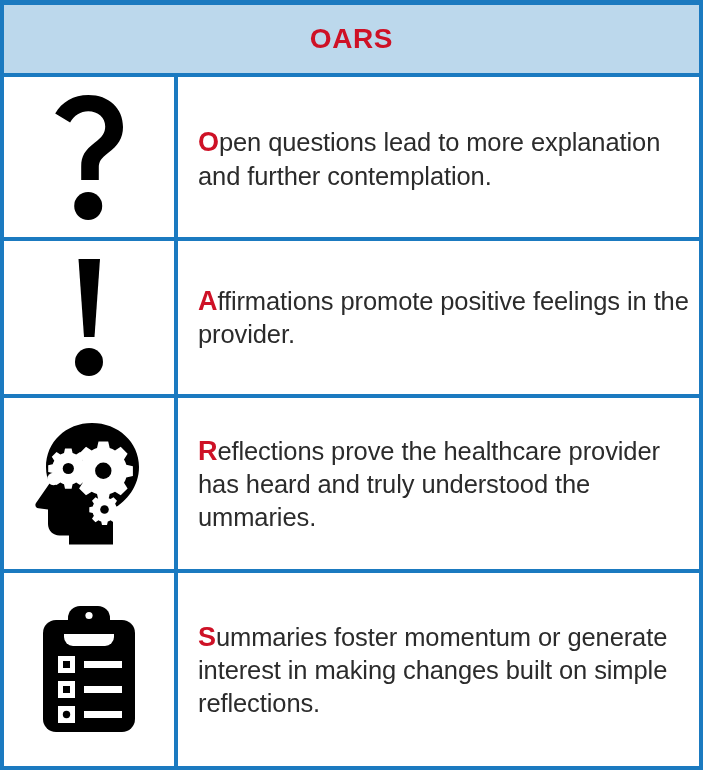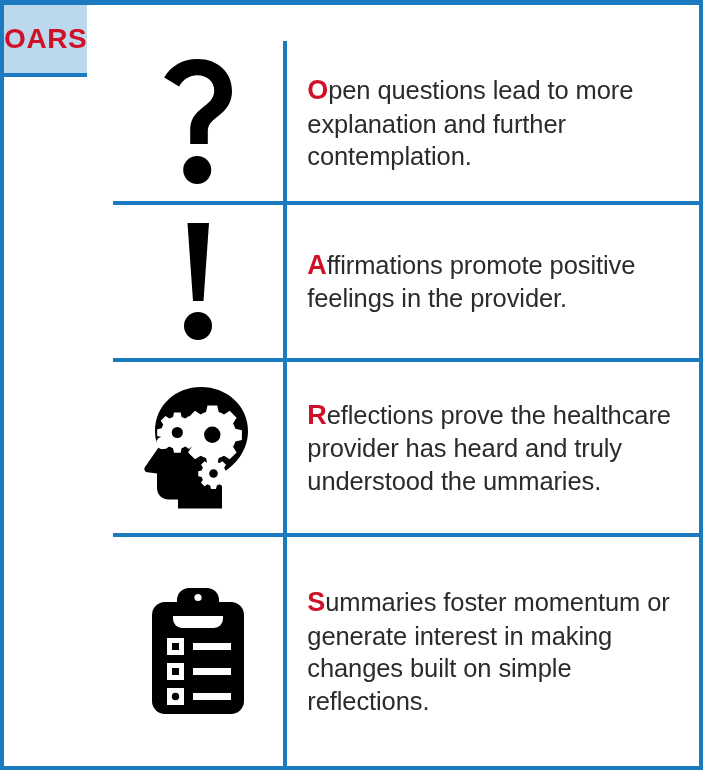--- a/index.html
+++ b/index.html
@@ -17,22 +17,21 @@
 
   .oars-table {
     position: relative;
     box-sizing: border-box;
     width: 703px;
     height: 770px;
     border: 4px solid #1b7ac0;
     border-top-width: 5px;
     background: #ffffff;
     display: flex;
-    flex-direction: row;
-    gap: 26px;
+    flex-direction: column;
   }
 
   
   .table-header {
     box-sizing: border-box;
     height: 72px;
     flex: 0 0 72px;
     background: #bcd8ec;
     border-bottom: 4px solid #1b7ac0;
     display: flex;
@@ -58,21 +57,21 @@
   .oars-row {
     box-sizing: border-box;
     display: flex;
     flex-direction: row;
     border-bottom: 4px solid #1b7ac0;
     min-height: 0;
   }
   .oars-row:last-child {
     border-bottom: none;
   }
-  .oars-row.r1 { flex: 0 0 164px; margin-top: 36px; }
+  .oars-row.r1 { flex: 0 0 164px; }
   .oars-row.r2 { flex: 0 0 157px; }
   .oars-row.r3 { flex: 0 0 175px; }
   .oars-row.r4 { flex: 1 1 auto; }
 
   .icon-cell {
     box-sizing: border-box;
     flex: 0 0 174px;
     border-right: 4px solid #1b7ac0;
     display: flex;
     align-items: center;

